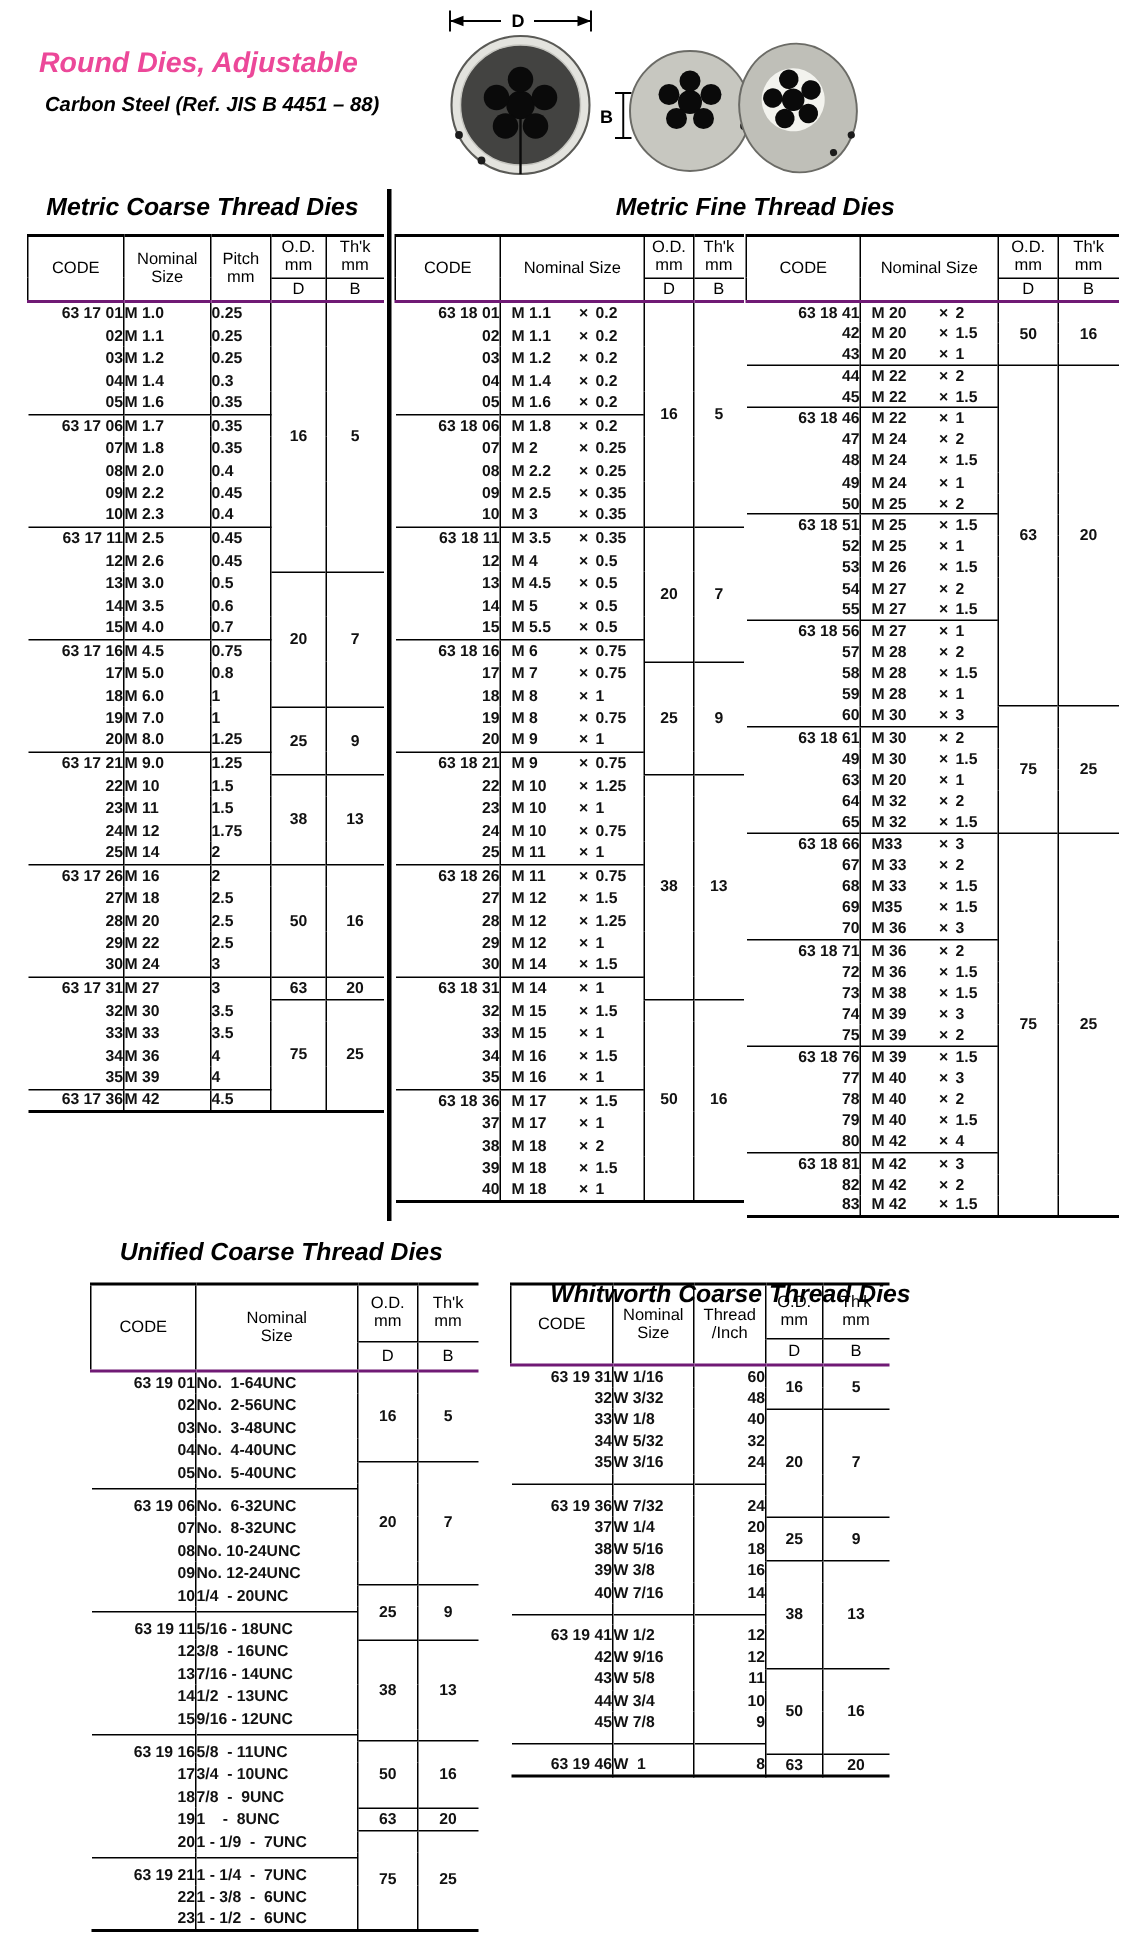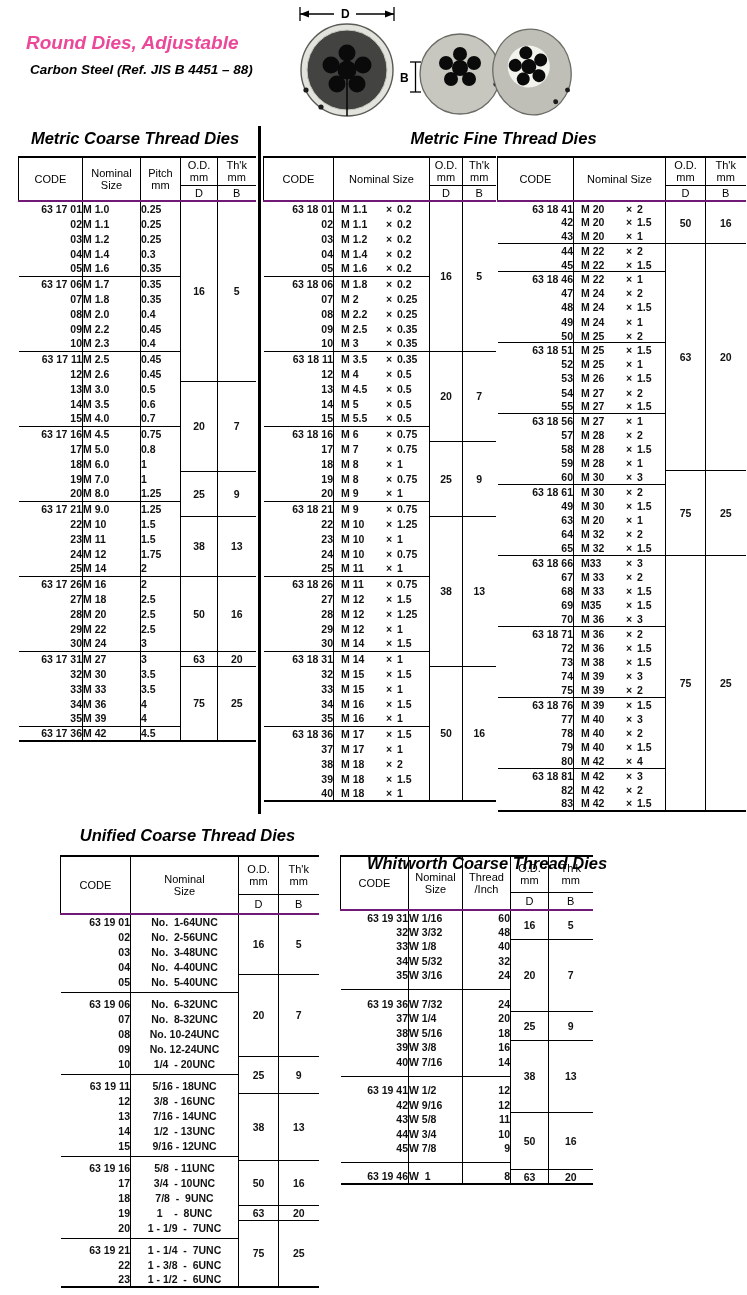--- a/index.html
+++ b/index.html
@@ -23,21 +23,21 @@
                 white-space:pre-line;text-align:center;vertical-align:middle;color:#000;}
   .cat thead tr.h-sub th{border-top:1px solid #000;}
   .cat tbody tr:first-child td{border-top:2px solid #701a75;}
   .cat tbody td{font:700 10.5px/12px "Liberation Sans",sans-serif;vertical-align:middle;}
   td.brk,td.gtop{border-top:1px solid #000;}
   td.sep{background-image:linear-gradient(#000,#000);background-repeat:no-repeat;
          background-size:100% 1px;background-position:0 center;}
   .c-code{text-align:right;padding-right:6px;}
   .c-mcsize{text-align:left;padding-left:9px;}
   .c-pitch{text-align:left;padding-left:8px;}
-  .c-usize{text-align:center;white-space:pre;}
+  .c-usize{text-align:left;white-space:pre;}
   .c-wsize{text-align:left;padding-left:9px;white-space:pre;}
   .c-tpi{text-align:right;padding-right:16px;}
   .c-od,.c-thk{text-align:center;}
   .sx{display:flex;padding-left:7px;}
   .sx-s{width:40px;text-align:left;}
   .sx-x{width:16px;text-align:center;}
   .sx-p{flex:1;text-align:left;}
 
   #t-coarse{left:18px;top:156px;width:237px;}
   #t-fineL{left:263px;top:156px;width:232px;}

